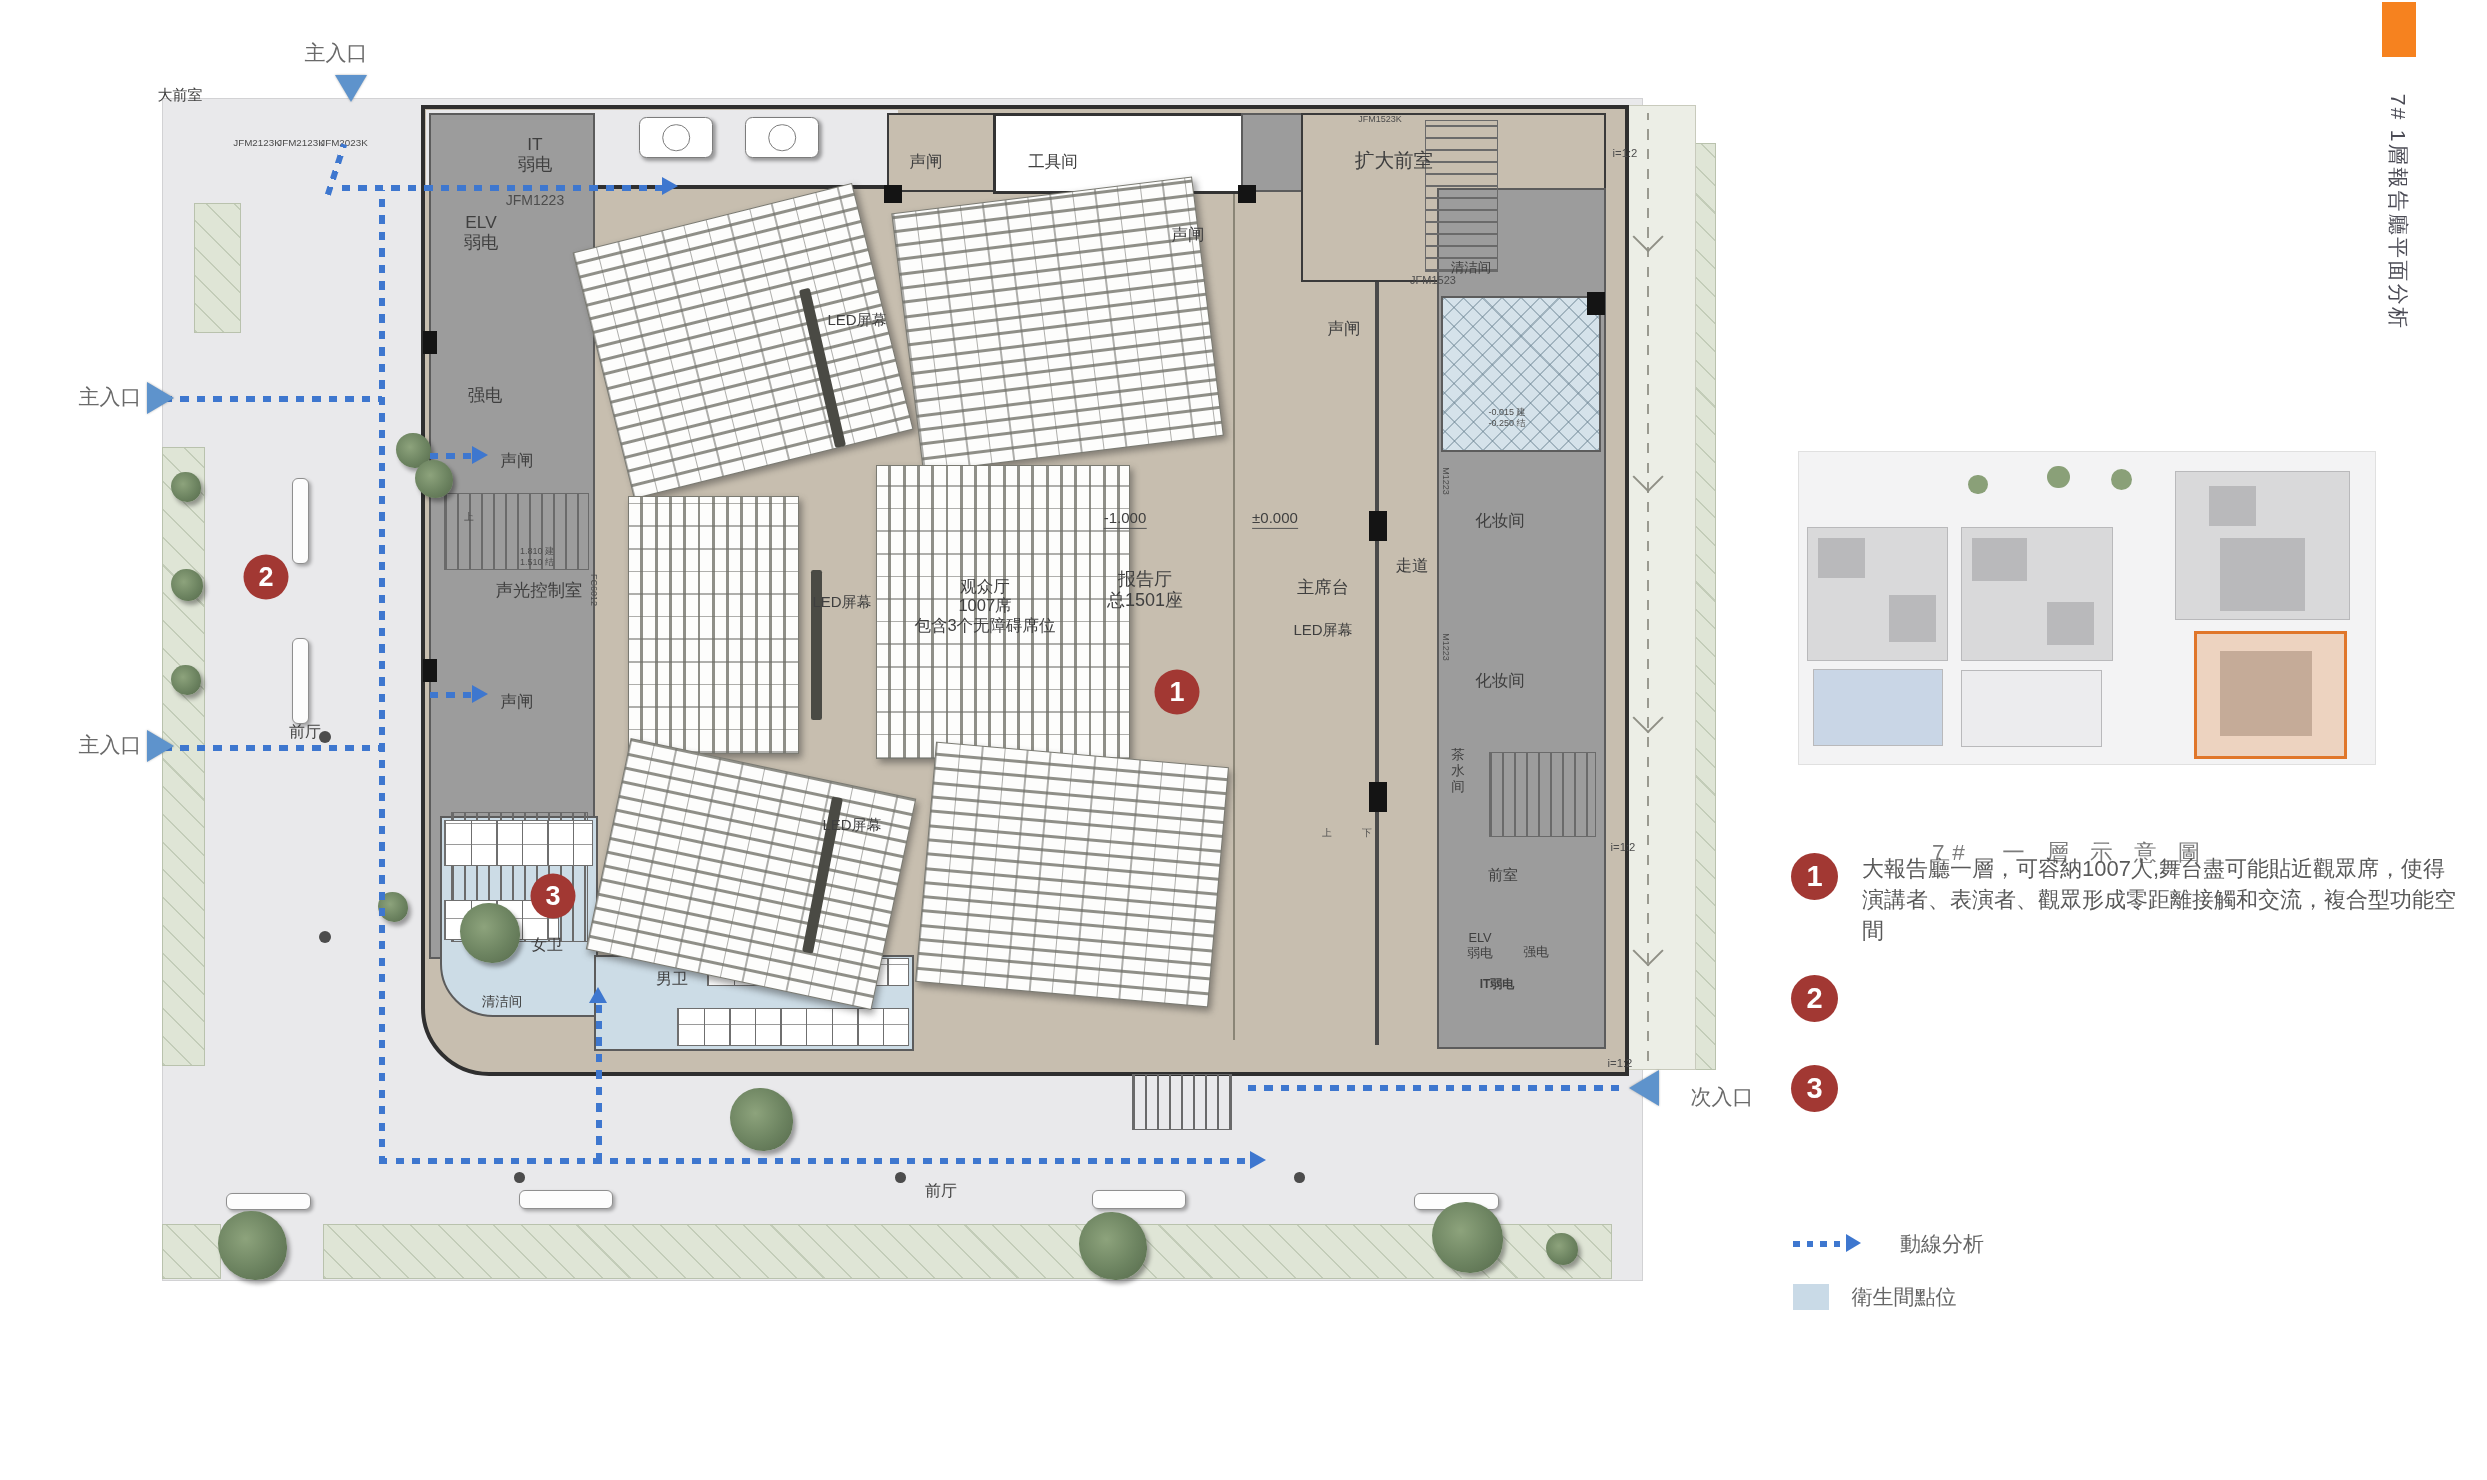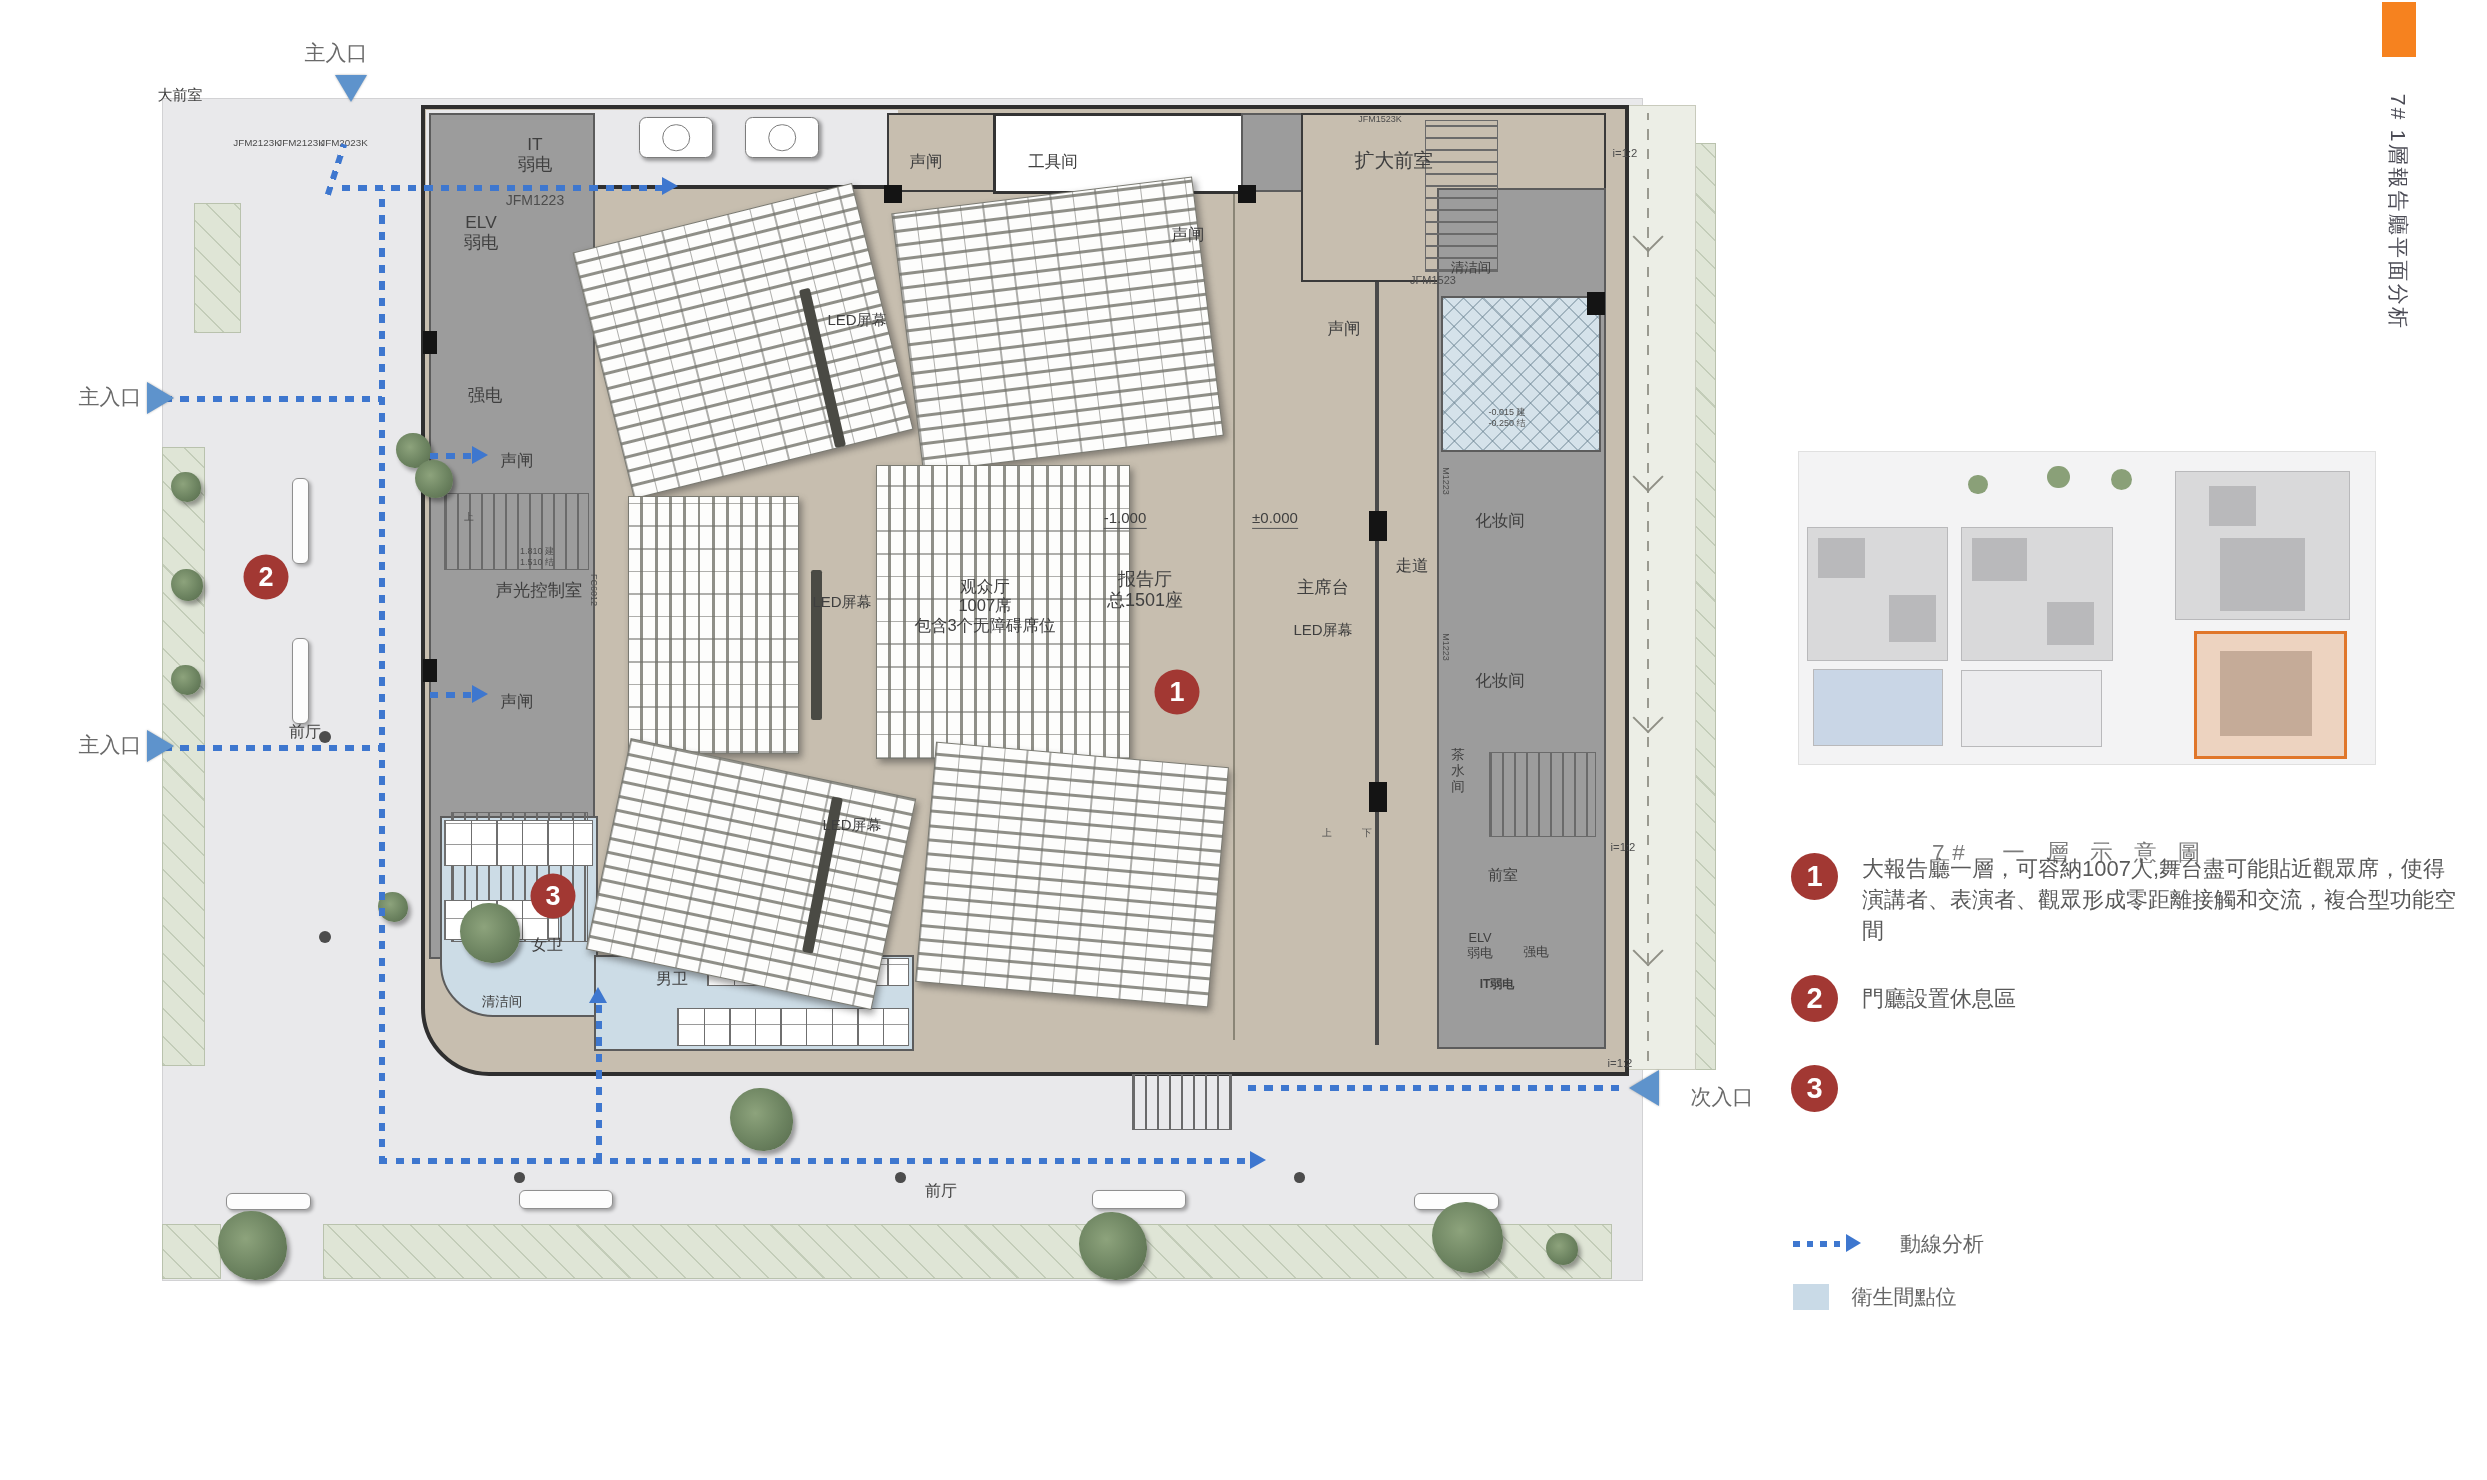--- a/index.html
+++ b/index.html
@@ -316,21 +316,20 @@
 </div>
 
 <span class="caption" style="left:2070px;top:852px;">7#　一 層 示 意 圖</span>
 
 <div class="note-row" style="left:1791px;top:853px;">
   <div class="note-circle">1</div>
   <div class="note-text">大報告廳一層，可容納1007人,舞台盡可能貼近觀眾席，使得演講者、表演者、觀眾形成零距離接觸和交流，複合型功能空間</div>
 </div>
 <div class="note-row" style="left:1791px;top:975px;">
   <div class="note-circle">2</div>
-  <div class="note-text single">門廳設置休息區</div>
 </div>
 <div class="note-row" style="left:1791px;top:1065px;">
   <div class="note-circle">3</div>
 </div>
 
 <div class="legend-row" style="left:1793px;top:1230px;">
   <div class="lg-arrow"></div>
   <span class="legend-label" style="margin-left:54px;">動線分析</span>
 </div>
 <div class="legend-row" style="left:1793px;top:1283px;">

